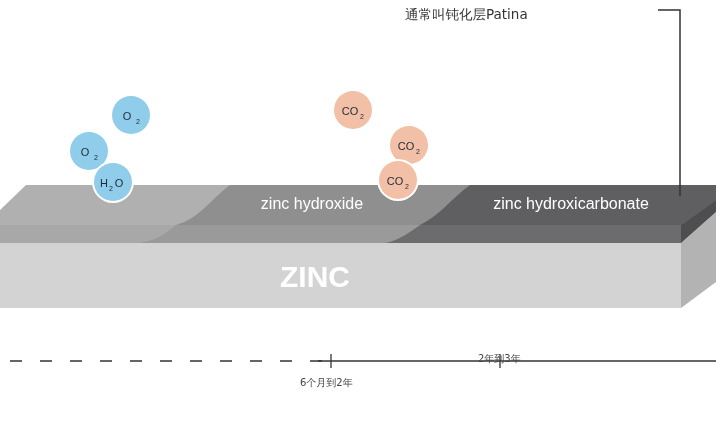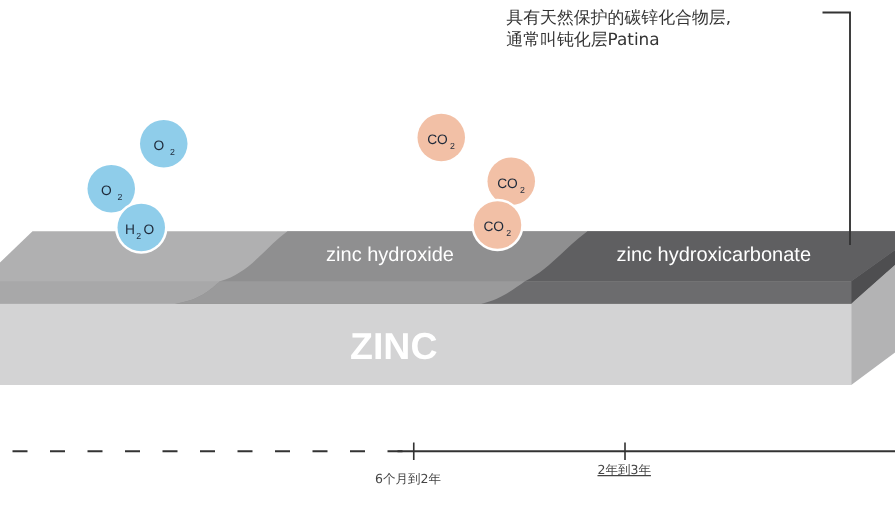--- a/index.html
+++ b/index.html
@@ -77,18 +77,17 @@
 
   <polyline points="658,10 680,10 680,196" fill="none" stroke="#333" stroke-width="1.5"></polyline>
 
   <line x1="10" y1="361" x2="322" y2="361" stroke="#333" stroke-width="1.5" stroke-dasharray="12,18"></line>
   <line x1="318" y1="361" x2="716" y2="361" stroke="#333" stroke-width="1.5"></line>
   <line x1="331" y1="354" x2="331" y2="368" stroke="#333" stroke-width="1.3"></line>
   <line x1="500" y1="354" x2="500" y2="368" stroke="#333" stroke-width="1.3"></line>
 </svg>
 
 <div class="annot">
-  <div>具有天然保护的碳锌化合物层,</div>
   <div>通常叫钝化层Patina</div>
 </div>
 
 <div class="tick-label" style="left:300px; top:376px;">6个月到2年</div>
-<div class="tick-label" style="left:478px; top:369px;text-decoration:underline;">2年到3年</div>
+<div class="tick-label" style="left:478px; top:352px;">2年到3年</div>
 
 </body></html>

